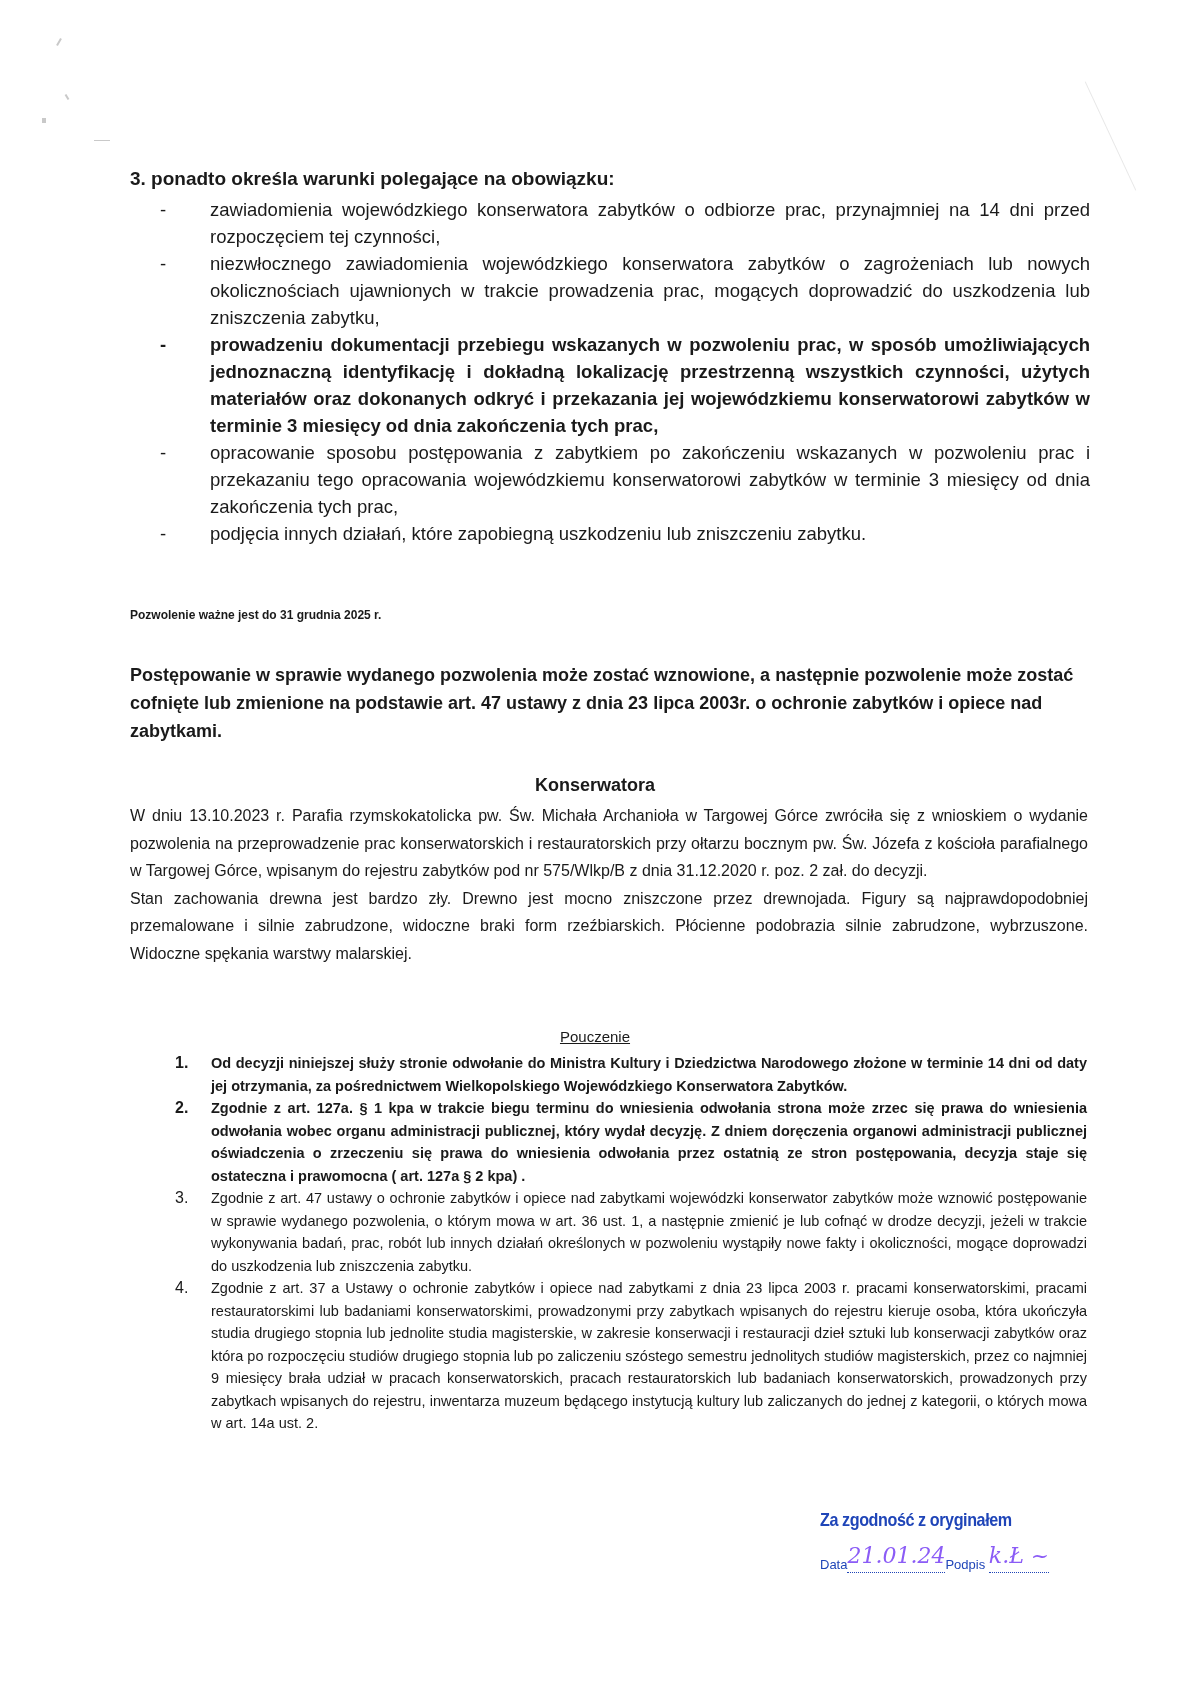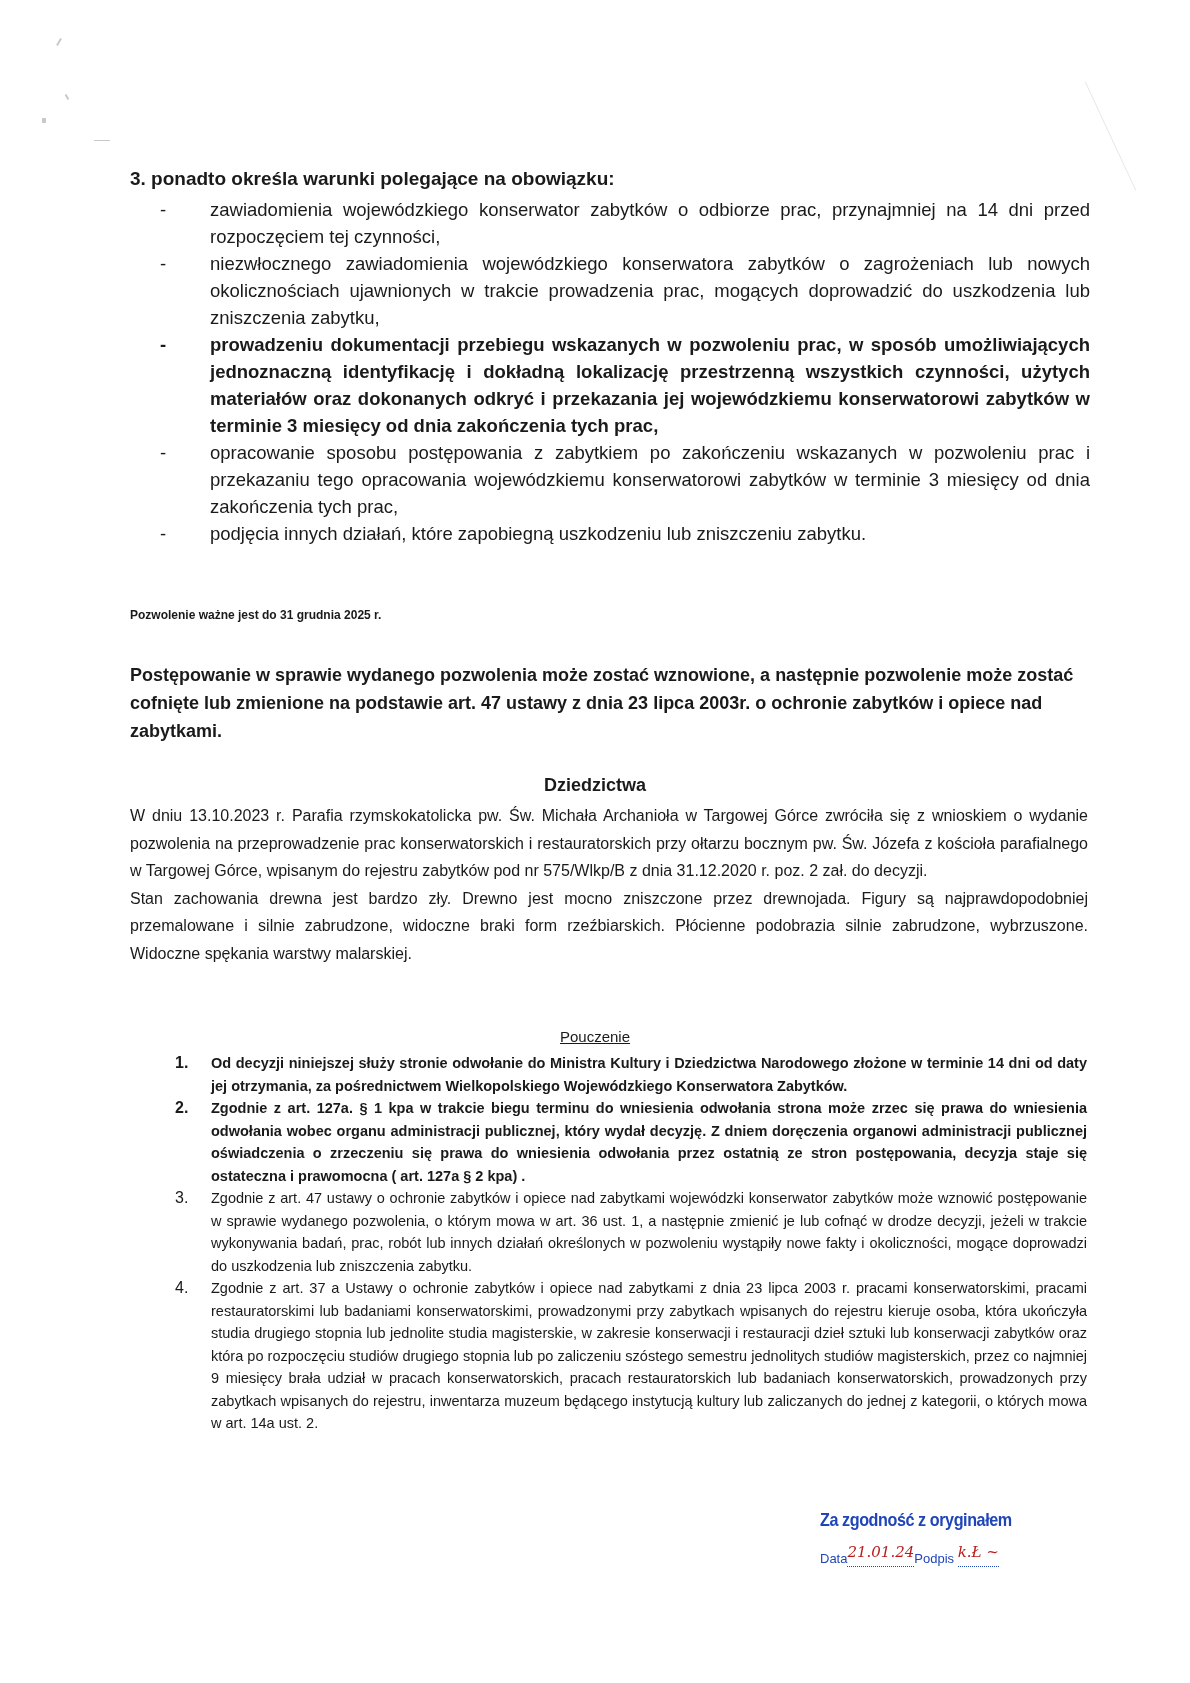--- a/index.html
+++ b/index.html
@@ -28,40 +28,40 @@
 
   .pou-title { position: absolute; left: 0; width: 1190px; top: 1012px; text-align: center; font-size: 15px; text-decoration: underline; }
   .pou-list { position: absolute; left: 175px; top: 1036px; width: 912px; margin: 0; padding: 0; list-style: none; }
   .pou-list li { position: relative; padding-left: 36px; font-size: 14.5px; line-height: 22.5px; text-align: justify; }
   .pou-list li .num { position: absolute; left: 0; top: 0; font-size: 16px; }
   .pou-list li.bold { font-weight: bold; }
 
   .stamp { position: absolute; left: 820px; top: 1493px; color: #1f45b8; }
   .stamp-title { font-size: 19px; font-weight: bold; letter-spacing: -0.5px; transform: scaleX(0.85); transform-origin: left; }
   .stamp-line { margin-top: 18px; font-size: 13px; white-space: nowrap; }
-  .stamp-line .hand { font-family: "DejaVu Serif", serif; font-style: italic; font-size: 15px; color: #b91c1c; position: relative; top: -6px; }
+  .stamp-line .hand { font-family: "DejaVu Serif", serif; font-style: italic; font-size: 22px; color: #8b5cf6; position: relative; top: -6px; }
   .stamp-line .dots { border-bottom: 1px dotted #1f45b8; }
 </style>
 </head>
 <body>
 
 <div class="page">
 
   <div class="scan-mark" style="left:58px;top:22px;width:2px;height:8px;transform:rotate(30deg);"></div>
   <div class="scan-mark" style="left:66px;top:78px;width:2px;height:6px;transform:rotate(-30deg);"></div>
   <div class="scan-mark" style="left:42px;top:102px;width:4px;height:5px;"></div>
   <div class="scan-mark" style="left:94px;top:124px;width:16px;height:1px;"></div>
   <div class="scan-mark" style="left:1110px;top:60px;width:1px;height:120px;transform:rotate(-25deg);opacity:.2;"></div>
 
   <div class="sec3">
     <div class="sec3-title">3. ponadto określa warunki polegające na obowiązku:</div>
     <ul class="sec3-list">
       <li>
         <span class="dash">-</span>
-        <span>zawiadomienia wojewódzkiego konserwator zabytków </span><span class="ul">o odbiorze prac,</span><span> przynajmniej na 14 dni przed rozpoczęciem tej czynności,</span>
+        <span>zawiadomienia wojewódzkiego konserwatora zabytków </span><span class="ul">o odbiorze prac,</span><span> przynajmniej na 14 dni przed rozpoczęciem tej czynności,</span>
       </li>
       <li>
         <span class="dash">-</span>
         <span>niezwłocznego zawiadomienia wojewódzkiego konserwatora zabytków o zagrożeniach lub nowych okolicznościach ujawnionych w trakcie prowadzenia prac, mogących doprowadzić do uszkodzenia lub zniszczenia zabytku,</span>
       </li>
       <li class="bold">
         <span class="dash">-</span>
         <span>prowadzeniu dokumentacji przebiegu wskazanych w pozwoleniu prac, w sposób umożliwiających jednoznaczną identyfikację i dokładną lokalizację przestrzenną wszystkich czynności, użytych materiałów oraz dokonanych odkryć i przekazania jej wojewódzkiemu konserwatorowi zabytków w terminie 3 miesięcy od dnia zakończenia tych prac,</span>
       </li>
       <li>
@@ -71,21 +71,21 @@
       <li>
         <span class="dash">-</span>
         <span>podjęcia innych działań, które zapobiegną uszkodzeniu lub zniszczeniu zabytku.</span>
       </li>
     </ul>
   </div>
 
   <div class="valid">Pozwolenie ważne jest do 31 grudnia 2025 r.</div>
   <div class="resume">Postępowanie w sprawie wydanego pozwolenia może zostać wznowione, a następnie pozwolenie może zostać cofnięte lub zmienione na podstawie art. 47 ustawy z dnia 23 lipca 2003r. o ochronie zabytków i opiece nad zabytkami.</div>
 
-  <div class="just-title">Dziedzictwa</div>
+  <div class="just-title">Konserwatora</div>
   <div class="just-body">
     <p>W dniu 13.10.2023 r. Parafia rzymskokatolicka pw. Św. Michała Archanioła w Targowej Górce zwróciła się z wnioskiem o wydanie pozwolenia na przeprowadzenie prac konserwatorskich  i restauratorskich przy ołtarzu bocznym pw. Św. Józefa z kościoła parafialnego w Targowej Górce, wpisanym do rejestru zabytków pod nr 575/Wlkp/B z dnia 31.12.2020 r. poz. 2 zał. do decyzji.</p>
     <p>Stan zachowania drewna jest bardzo zły. Drewno jest mocno zniszczone przez drewnojada. Figury są najprawdopodobniej przemalowane i silnie zabrudzone, widoczne braki form rzeźbiarskich. Płócienne podobrazia silnie zabrudzone, wybrzuszone. Widoczne spękania warstwy malarskiej.</p>
   </div>
 
   <div class="pou-title">Pouczenie</div>
   <ol class="pou-list">
     <li class="bold">
       <span class="num">1.</span>
       <span>Od decyzji niniejszej służy stronie odwołanie do Ministra Kultury i Dziedzictwa Narodowego złożone w terminie 14 dni od daty jej otrzymania, za pośrednictwem Wielkopolskiego Wojewódzkiego Konserwatora Zabytków.</span>

